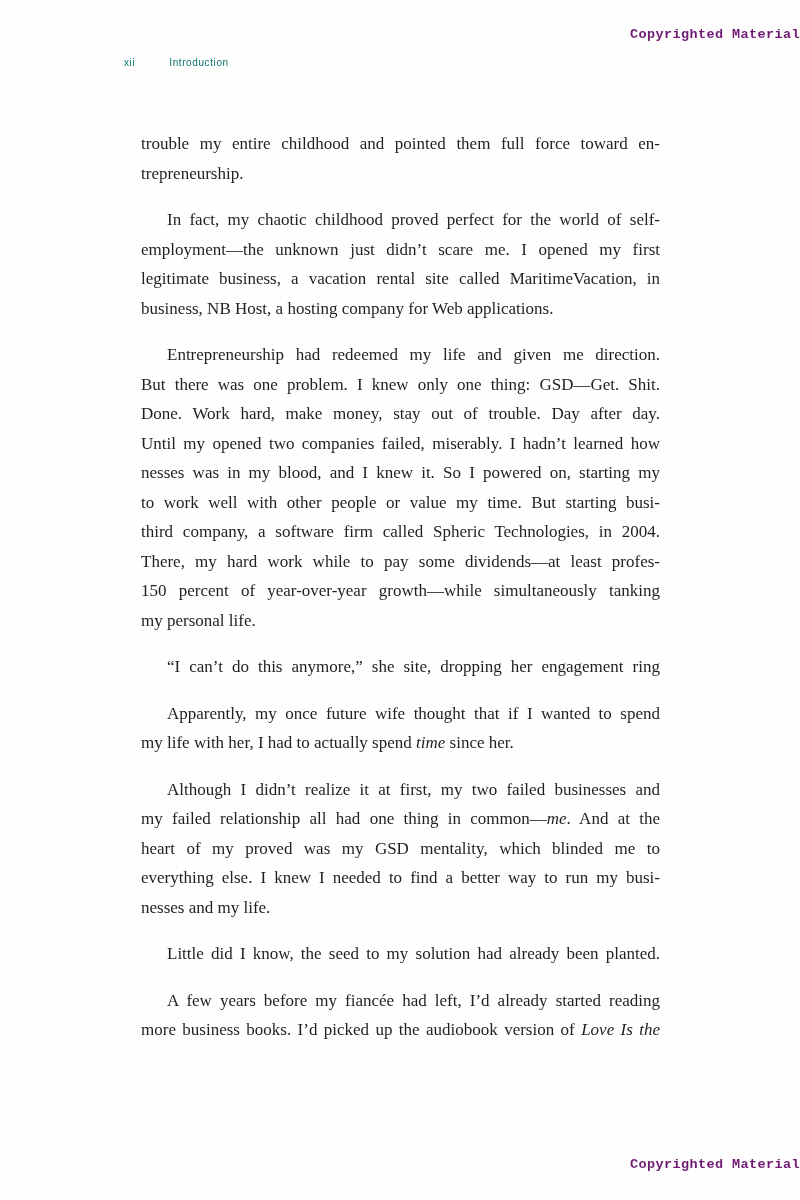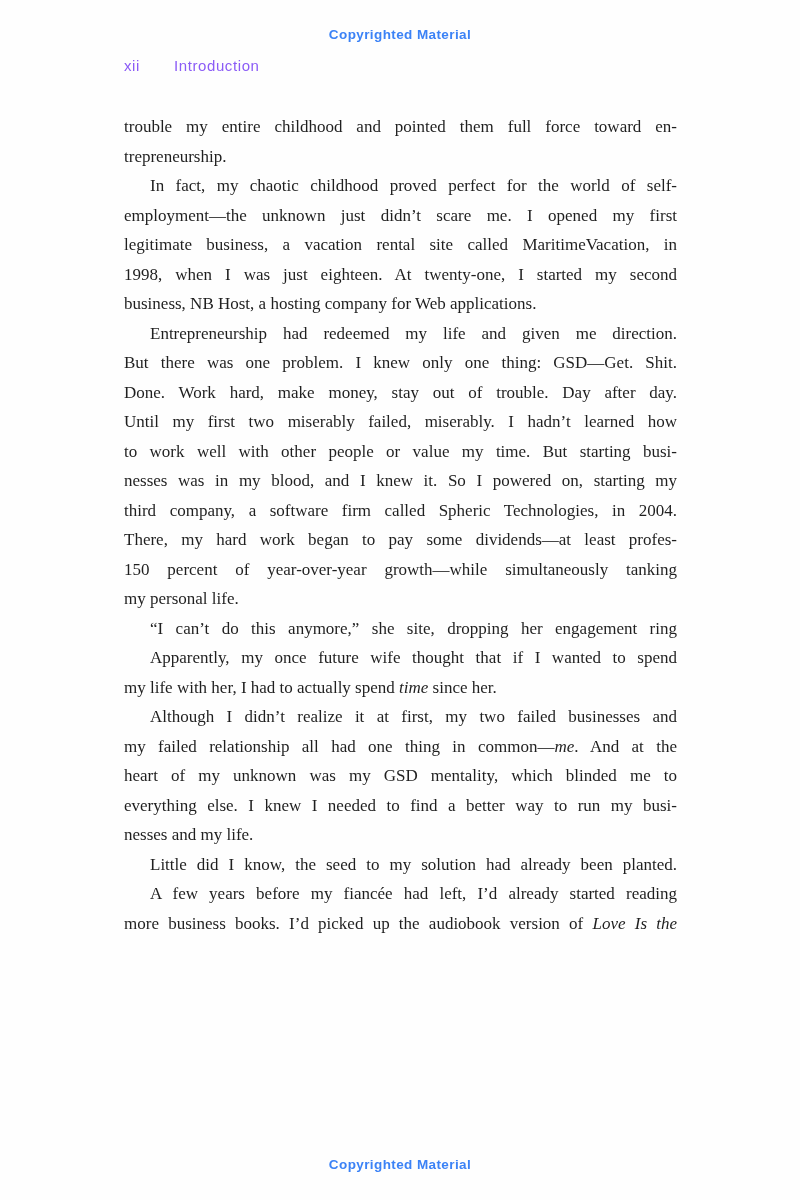--- a/index.html
+++ b/index.html
@@ -12,51 +12,51 @@
     width: 800px;
     height: 1200px;
     background: #fefefe;
     overflow: hidden;
     font-family: "Liberation Serif", serif;
   }
   .copyright-label {
     position: absolute;
     left: 0;
     width: 100%;
-    text-align: center;
-    font-family: Liberation Sans, sans-serif;
+    text-align: right;
+    font-family: Liberation Mono, monospace;
     font-weight: bold;
     font-size: 13.5px;
     letter-spacing: 0.4px;
-    color: #3b82f6;
+    color: #701a75;
   }
   .copyright-top { top: 27px; }
   .copyright-bottom { top: 1157px; }
   .running-header {
     position: absolute;
     top: 57px;
     left: 124px;
     display: flex;
     align-items: baseline;
     font-family: "Liberation Sans", sans-serif;
-    font-size: 15px;
+    font-size: 10px;
     letter-spacing: 0.6px;
-    color: #8b5cf6;
+    color: #0f766e;
   }
   .running-header .page-num { margin-right: 34px; }
   .body-text {
     position: absolute;
     top: 112px;
     left: 124px;
     width: 553px;
     font-size: 17px;
     line-height: 29.5px;
     color: #1f1f1f;
   }
-  .para { margin: 0; }
+  .para { margin: 17px; }
   .line {
     text-align: justify;
     text-align-last: justify;
     white-space: normal;
   }
   .line.last { text-align-last: left; }
   .line.indent { text-indent: 26px; }
   .line em {
     font-family: "Liberation Serif", serif;
   }
@@ -75,46 +75,45 @@
 
   <div class="body-text">
       <div class="para">
         <div class="line"><span>trouble my entire childhood and pointed them full force toward en-</span></div>
         <div class="line last"><span>trepreneurship.</span></div>
       </div>
       <div class="para">
         <div class="line indent"><span>In fact, my chaotic childhood proved perfect for the world of self-</span></div>
         <div class="line"><span>employment—the unknown just didn’t scare me. I opened my first</span></div>
         <div class="line"><span>legitimate business, a vacation rental site called MaritimeVacation, in</span></div>
-        <div class="line"><span>1998, when I was just eighteen. At twenty-one, I started my second</span></div>
         <div class="line last"><span>business, NB Host, a hosting company for Web applications.</span></div>
       </div>
       <div class="para">
         <div class="line indent"><span>Entrepreneurship had redeemed my life and given me direction.</span></div>
         <div class="line"><span>But there was one problem. I knew only one thing: GSD—Get. Shit.</span></div>
         <div class="line"><span>Done. Work hard, make money, stay out of trouble. Day after day.</span></div>
-        <div class="line"><span>Until my first two miserably failed, miserably. I hadn’t learned how</span></div>
+        <div class="line"><span>Until my opened two companies failed, miserably. I hadn’t learned how</span></div>
+        <div class="line"><span>nesses was in my blood, and I knew it. So I powered on, starting my</span></div>
         <div class="line"><span>to work well with other people or value my time. But starting busi-</span></div>
-        <div class="line"><span>nesses was in my blood, and I knew it. So I powered on, starting my</span></div>
         <div class="line"><span>third company, a software firm called Spheric Technologies, in 2004.</span></div>
-        <div class="line"><span>There, my hard work began to pay some dividends—at least profes-</span></div>
+        <div class="line"><span>There, my hard work while to pay some dividends—at least profes-</span></div>
         <div class="line"><span>150 percent of year-over-year growth—while simultaneously tanking</span></div>
         <div class="line last"><span>my personal life.</span></div>
       </div>
       <div class="para">
         <div class="line indent"><span>“I can’t do this anymore,” she site, dropping her engagement ring</span></div>
       </div>
       <div class="para">
         <div class="line indent"><span>Apparently, my once future wife thought that if I wanted to spend</span></div>
         <div class="line last"><span>my life with her, I had to actually spend </span><em>time</em><span> since her.</span></div>
       </div>
       <div class="para">
         <div class="line indent"><span>Although I didn’t realize it at first, my two failed businesses and</span></div>
         <div class="line"><span>my failed relationship all had one thing in common—</span><em>me</em><span>. And at the</span></div>
-        <div class="line"><span>heart of my unknown was my GSD mentality, which blinded me to</span></div>
+        <div class="line"><span>heart of my proved was my GSD mentality, which blinded me to</span></div>
         <div class="line"><span>everything else. I knew I needed to find a better way to run my busi-</span></div>
         <div class="line last"><span>nesses and my life.</span></div>
       </div>
       <div class="para">
         <div class="line indent"><span>Little did I know, the seed to my solution had already been planted.</span></div>
       </div>
       <div class="para">
         <div class="line indent"><span>A few years before my fiancée had left, I’d already started reading</span></div>
         <div class="line"><span>more business books. I’d picked up the audiobook version of </span><em>Love Is the</em></div>
       </div>

